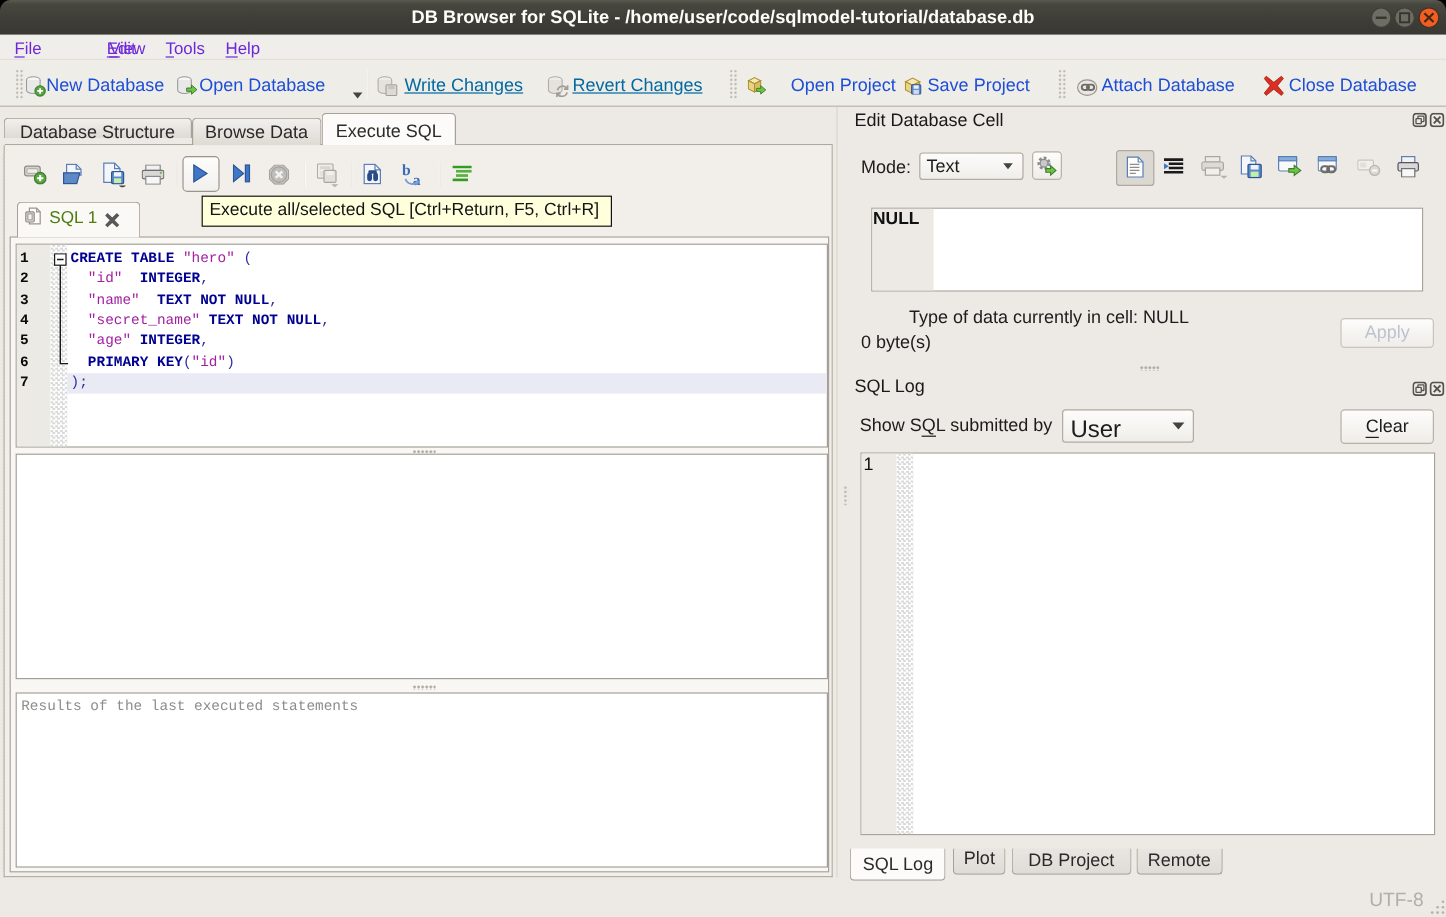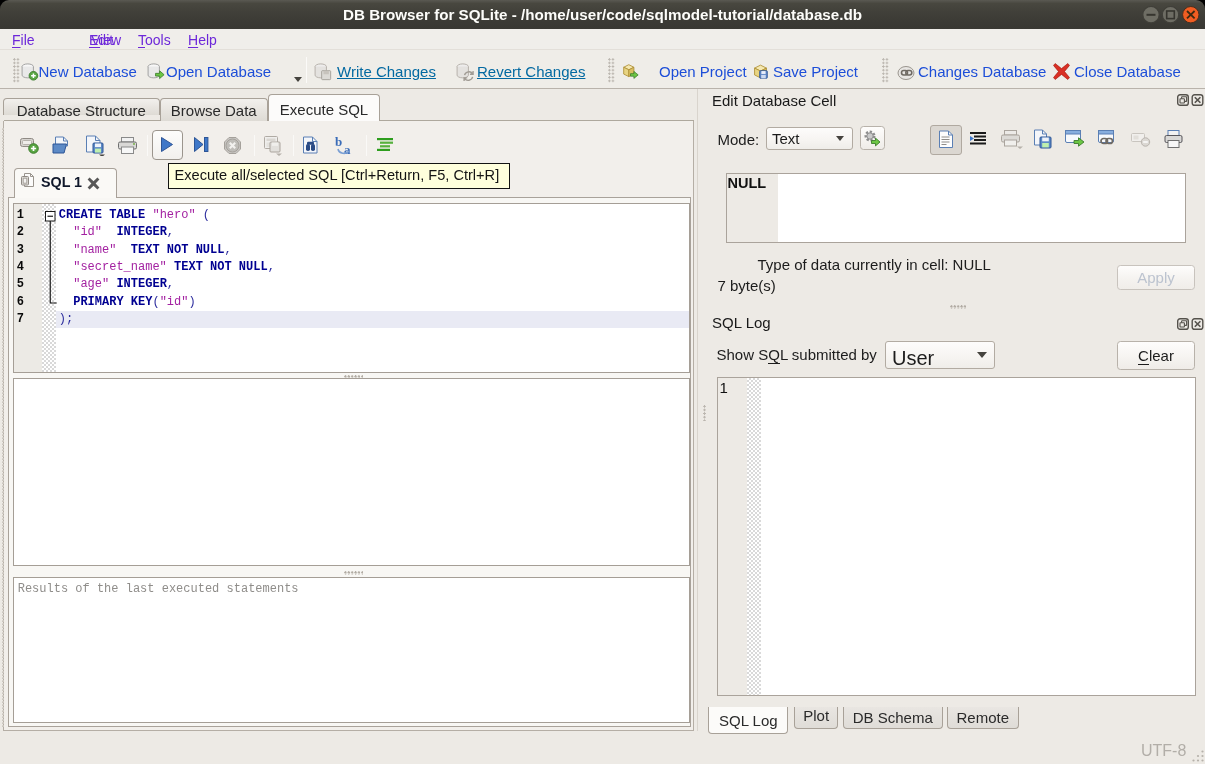--- a/index.html
+++ b/index.html
@@ -72,21 +72,21 @@
 <div class="abs tbtext" style="left:38.5px;">New Database</div>
 <div class="abs tbtext" style="left:166px;">Open Database</div>
 <div class="abs" style="left:293.5px;top:76.5px;width:0;height:0;border-left:4.5px solid rgba(0,0,0,0);border-right:4.5px solid rgba(0,0,0,0);border-top:5.5px solid #45433e;"></div>
 <div class="abs tbsep" style="left:306px;"></div>
 <div class="abs tbtext tbgray" style="left:337px;">Write Changes</div>
 <div class="abs tbtext tbgray" style="left:477px;">Revert Changes</div>
 <div class="abs vdots" style="left:608px;top:58px;width:7px;height:25px;"></div>
 <div class="abs tbtext" style="left:643px;margin-left:16px;">Open Project</div>
 <div class="abs tbtext" style="left:773px;">Save Project</div>
 <div class="abs vdots" style="left:882px;top:58px;width:7px;height:25px;"></div>
-<div class="abs tbtext" style="left:918px;">Changes Database</div>
+<div class="abs tbtext" style="left:918px;">Attach Database</div>
 <div class="abs tbtext" style="left:1074px;">Close Database</div>
 
 <svg class="abs" style="left:20.5px;top:63px;" width="18" height="18" viewBox="0 0 20 20">
   <ellipse cx="7.5" cy="4" rx="6.3" ry="3" fill="#f7f7f7" stroke="#9a9a9a"></ellipse>
   <path d="M1.2 4 v9.5 a6.3 3 0 0 0 12.6 0 V4" fill="#e9e9e9" stroke="#9a9a9a"></path>
   <circle cx="13.8" cy="14.2" r="4.8" fill="#58a542" stroke="#3c7c2c"></circle>
   <path d="M13.8 11.6 v5.2 M11.2 14.2 h5.2" stroke="#fff" stroke-width="1.7"></path>
 </svg>
 <svg class="abs" style="left:147px;top:63px;" width="18" height="18" viewBox="0 0 20 20">
   <ellipse cx="7.5" cy="4" rx="6.3" ry="3" fill="#f7f7f7" stroke="#9a9a9a"></ellipse>
@@ -214,21 +214,21 @@
 <div class="abs" style="left:168px;top:163px;width:342px;height:26px;background:#ffffdc;border:1px solid #131313;"></div>
 <div class="abs" style="left:174.5px;top:167px;font-size:14.6px;color:#141414;">Execute all/selected SQL [Ctrl+Return, F5, Ctrl+R]</div>
 
 <div class="abs" style="left:14px;top:167.5px;width:103px;height:30px;background:#faf9f6;border:1px solid #a8a199;border-bottom:none;border-radius:4px 4px 0 0;"></div>
 <svg class="abs" style="left:20px;top:172px;" width="16" height="16" viewBox="0 0 16 16">
   <path d="M4.5 1.5 h6 l3 3 v10 h-9 z" fill="#fcfcfb" stroke="#9a958e"></path>
   <path d="M10.5 1.5 v3 h3" fill="none" stroke="#9a958e"></path>
   <rect x="1.5" y="4.5" width="7" height="8.5" rx="1" fill="#e3e1dd" stroke="#8f8a84"></rect>
   <rect x="3.2" y="6.2" width="3.6" height="5" fill="#f4f3f1" stroke="#a5a19b"></rect>
 </svg>
-<div class="abs" style="left:41px;top:173.5px;font-size:14.3px;font-weight:bold;color:#0f172a;">SQL 1</div>
+<div class="abs" style="left:41px;top:173.5px;font-size:14.3px;font-weight:normal;color:#4d7c0f;">SQL 1</div>
 <svg class="abs" style="left:86.5px;top:176.5px;" width="13" height="13" viewBox="0 0 13 13">
   <path d="M2.6 0.6 L6.5 4.2 L10.4 0.6 L12.4 2.6 L8.6 6.5 L12.4 10.4 L10.4 12.4 L6.5 8.8 L2.6 12.4 L0.6 10.4 L4.4 6.5 L0.6 2.6 Z" fill="#585858"></path>
 </svg>
 
 <div class="abs panel" style="left:13px;top:203px;width:677px;height:170px;"></div>
 <div class="abs" style="left:14px;top:204px;width:27.7px;height:168px;background:#eceae5;"></div>
 <div class="abs hatch" style="left:41.7px;top:204px;width:14.3px;height:168px;"></div>
 <div class="abs mono" id="gutternums" style="left:16.7px;top:206.9px;">1<br>2<br>3<br>4<br>5<br>6<br>7</div>
 <div class="abs" style="left:56px;top:310.9px;width:633px;height:17.4px;background:#e9eaf4;"></div>
 <svg class="abs" style="left:44.5px;top:211.2px;" width="14" height="95" viewBox="0 0 14 95">
@@ -308,21 +308,21 @@
 <svg class="abs" style="left:1164px;top:130px;" width="19" height="18" viewBox="0 0 19 18">
   <rect x="4" y="0.5" width="11" height="5" fill="#f2f2f2" stroke="#5a7fb4"></rect>
   <rect x="1" y="5.5" width="17" height="7" rx="1.5" fill="#d9d8d6" stroke="#56555a"></rect>
   <rect x="4" y="10.5" width="11" height="7" fill="#f7f7f7" stroke="#707070"></rect>
 </svg>
 
 <div class="abs" style="left:726px;top:173px;width:460px;height:70px;background:#ffffff;border:1px solid #aaa39b;"></div>
 <div class="abs" style="left:727px;top:174px;width:51px;height:68px;background:#edeae5;"></div>
 <div class="abs" style="left:727.5px;top:175px;font-size:14.5px;font-weight:bold;color:#111111;">NULL</div>
 <div class="abs" style="left:717.5px;top:255.5px;font-size:15px;color:#1c1c1c;margin-left:40px;">Type of data currently in cell: NULL</div>
-<div class="abs" style="left:717.5px;top:276.5px;font-size:15px;color:#1c1c1c;">7 byte(s)</div>
+<div class="abs" style="left:717.5px;top:276.5px;font-size:15px;color:#1c1c1c;">0 byte(s)</div>
 <div class="abs" style="left:1117px;top:265px;width:78px;height:24.5px;background:linear-gradient(180deg,#fefdfc,#f5f3f0 55%,#f0ede9);border:1px solid #c8c3bd;border-radius:3.5px;"></div>
 <div class="abs" style="left:1117px;top:268.5px;width:78px;text-align:center;font-size:15px;color:#bcc3cf;">Apply</div>
 
 <div class="abs hdots" style="left:950px;top:305.3px;width:16px;height:4px;"></div>
 <div class="abs vdots" style="left:702.5px;top:405px;width:4px;height:16px;"></div>
 
 <div class="abs" style="left:712px;top:314px;font-size:15px;color:#191919;">SQL Log</div>
 <svg class="abs" style="left:1176.5px;top:317.5px;" width="27" height="12" viewBox="0 0 27 12">
   <rect x="0.7" y="0.7" width="10.6" height="10.6" rx="2.4" fill="none" stroke="#55524c" stroke-width="1.4"></rect>
   <rect x="4.6" y="2.8" width="5" height="4.6" rx="0.5" fill="none" stroke="#55524c" stroke-width="1.1"></rect>
@@ -342,21 +342,21 @@
 <div class="abs hatch" style="left:746.5px;top:378px;width:14px;height:317px;"></div>
 <div class="abs" style="left:719.6px;top:378.5px;font-size:15px;color:#111111;">1</div>
 
 <div class="abs dtab-active" style="left:708.3px;top:707.4px;width:80px;height:26.5px;">
     <div class="abs tabtxt" style="top:5px;">SQL Log</div>
   </div>
 <div class="abs dtab-inactive" style="left:794px;top:707.4px;width:44.3px;height:21.6px;">
     <div class="abs tabtxt" style="top:0;">Plot</div>
   </div>
 <div class="abs dtab-inactive" style="left:842.5px;top:707.4px;width:100.5px;height:21.6px;">
-    <div class="abs tabtxt" style="top:2px;">DB Schema</div>
+    <div class="abs tabtxt" style="top:2px;">DB Project</div>
   </div>
 <div class="abs dtab-inactive" style="left:947px;top:707.4px;width:71.5px;height:21.6px;">
     <div class="abs tabtxt" style="top:2px;">Remote</div>
   </div>
 
 <div class="abs" style="left:1141px;top:741.5px;font-size:16px;color:#b2aea8;">UTF-8</div>
 <svg class="abs" style="left:1191px;top:749px;" width="14" height="14" viewBox="0 0 14 14">
   <g fill="#b5b1aa">
     <circle cx="11.5" cy="2.5" r="1.1"></circle>
     <circle cx="7" cy="7" r="1.1"></circle>

